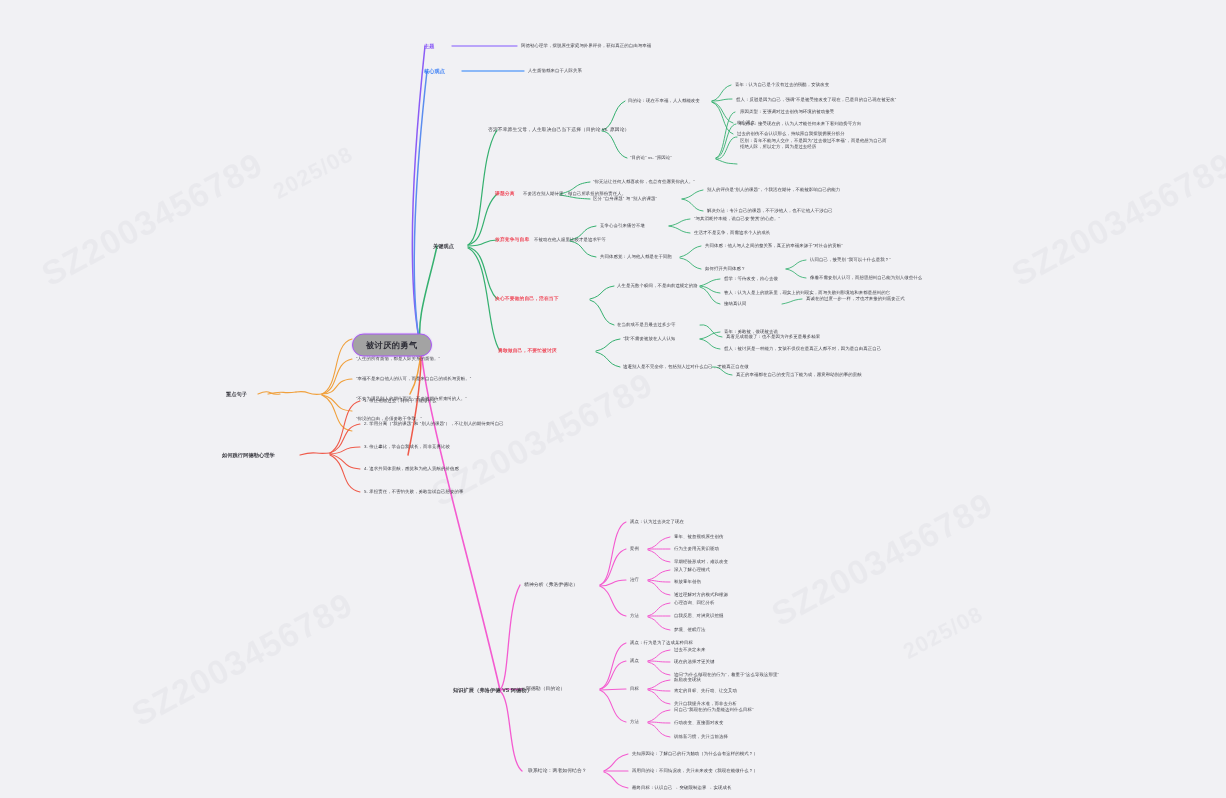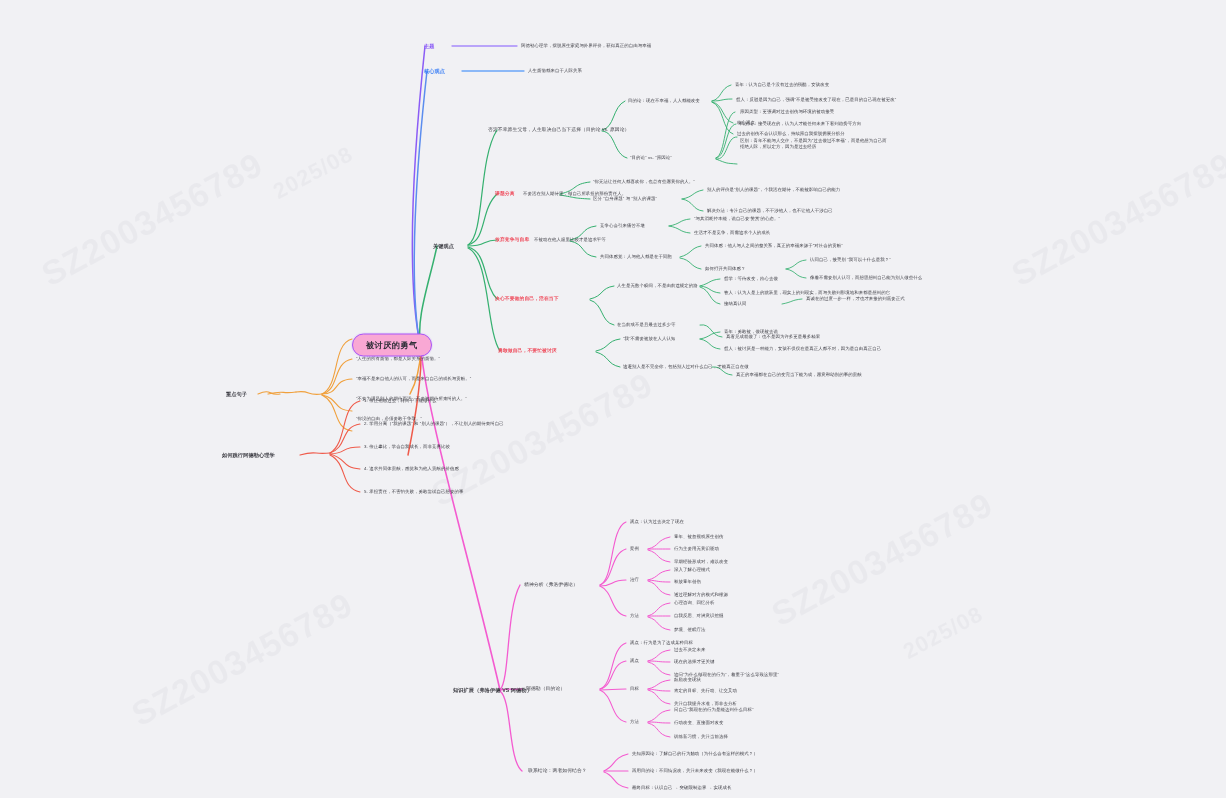--- a/index.html
+++ b/index.html
@@ -50,21 +50,21 @@
   .node.l2 { font-size: 4.8px; }
   .node.wrap { white-space: normal; }
   .root {
     position: absolute;
     z-index: 3;
     left: 352px; top: 345px;
     transform: translateY(-50%);
     padding: 5px 13px;
     border: 1.4px solid #a855f7;
     border-radius: 14px;
-    background: #f9a8d4;
+    background: #a3a3a3;
     color: #2f2f38;
     font-size: 8.2px;
     font-weight: 700;
     letter-spacing: .4px;
     box-shadow: 0 0 0 1px rgba(168,85,247,.10);
     white-space: nowrap;
   }
   .c-purple { color: #8b5cf6; }
   .c-blue   { color: #3b7ff5; }
   .c-red    { color: #ef4a5a; }

